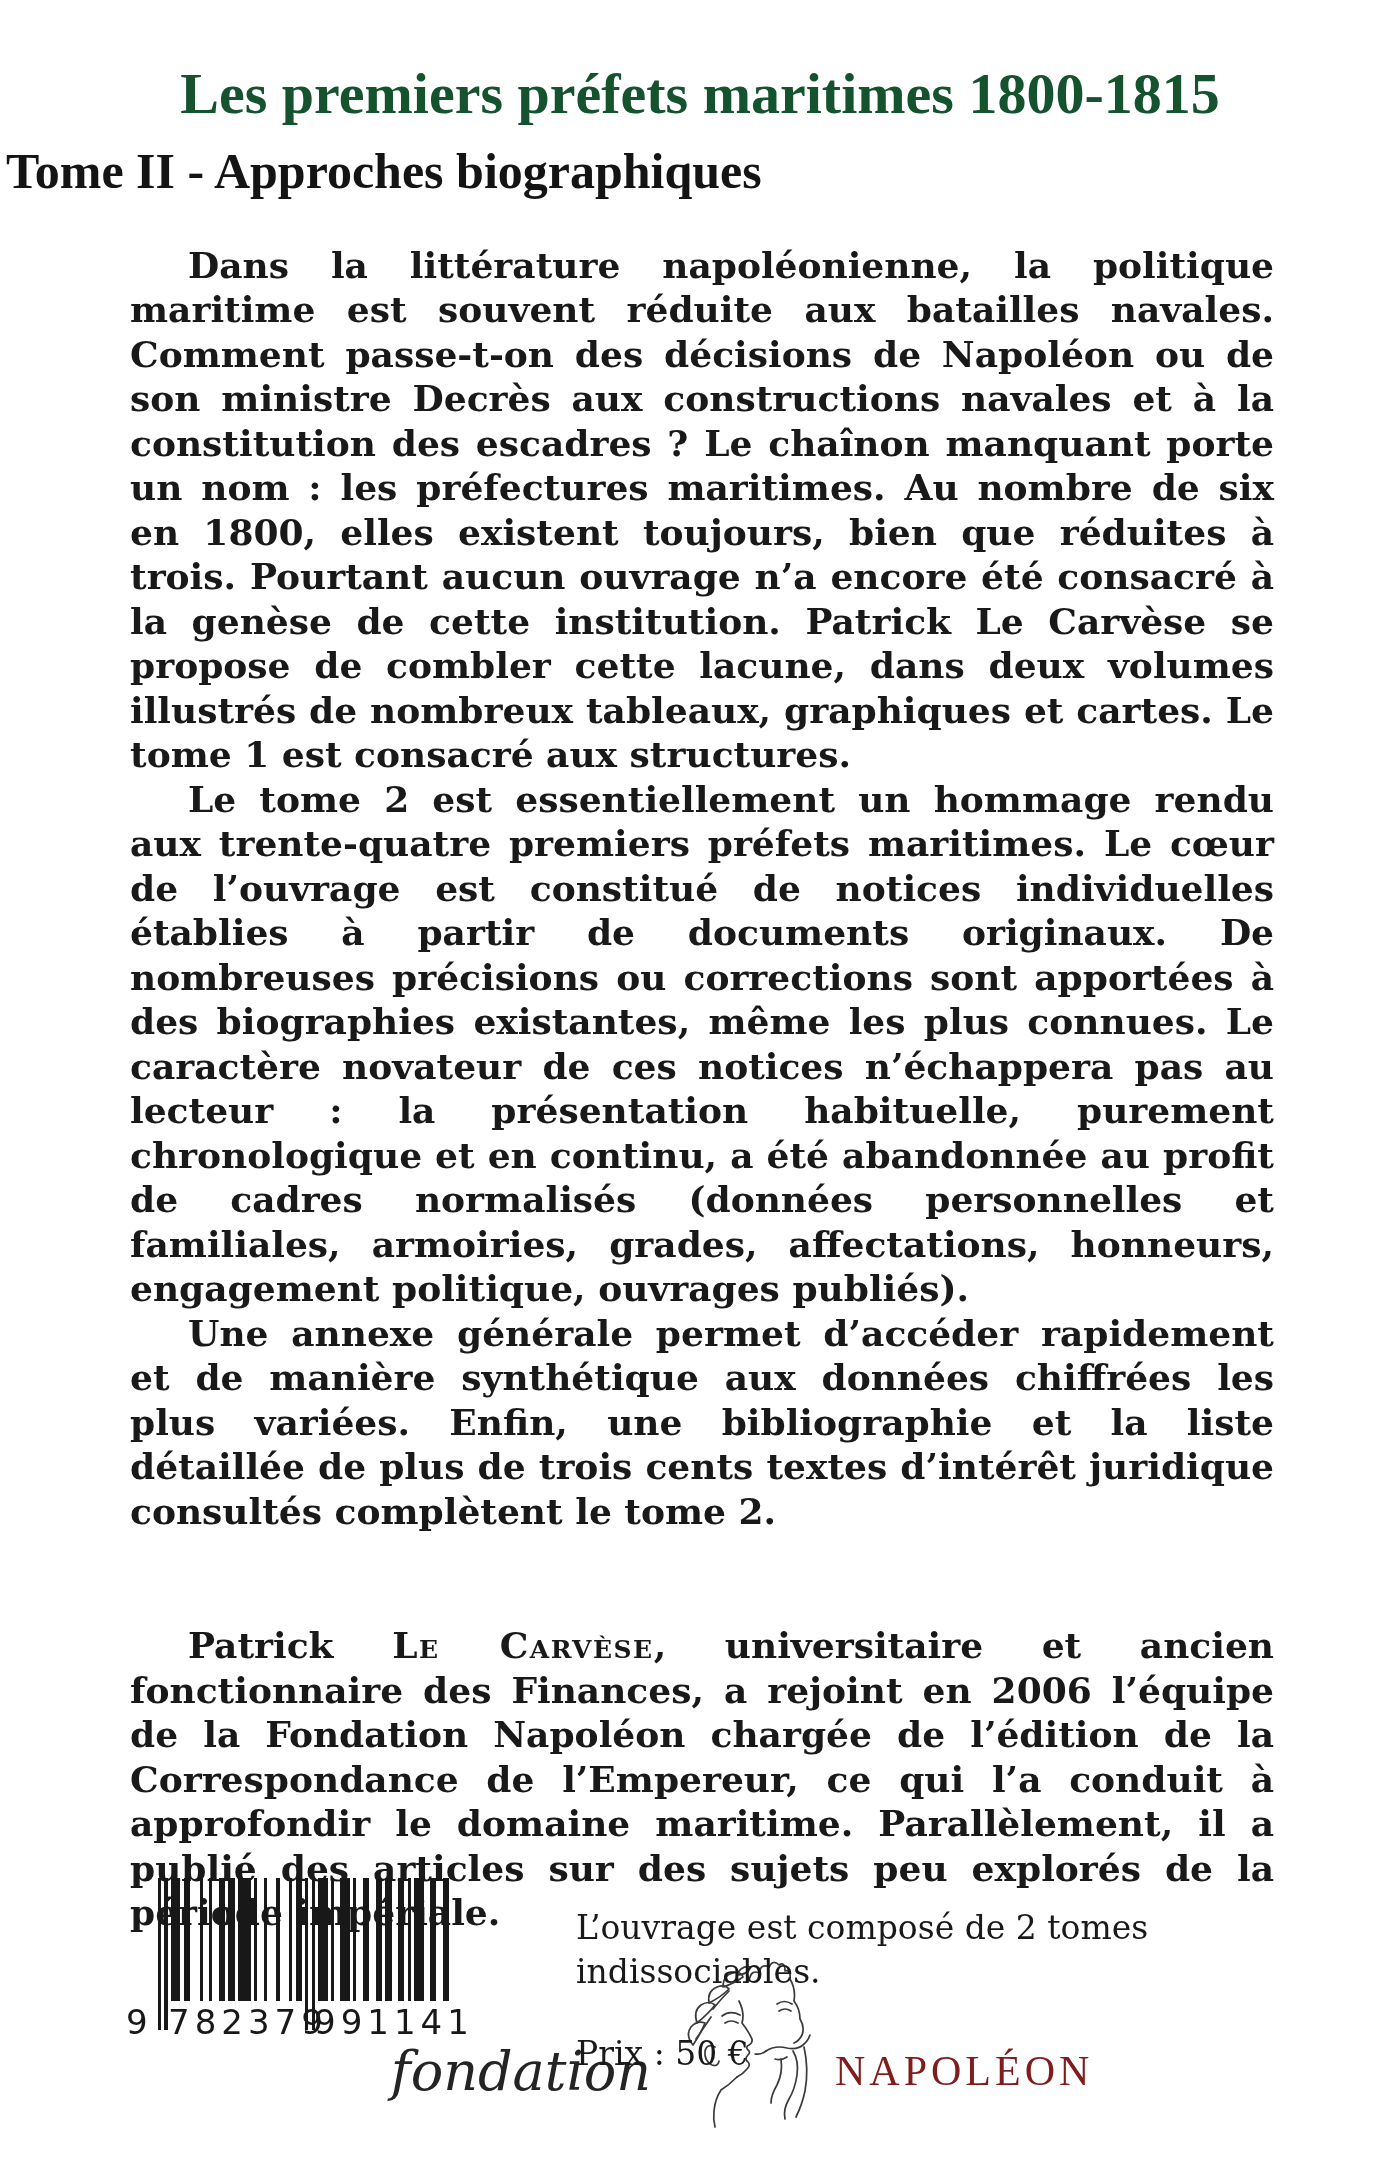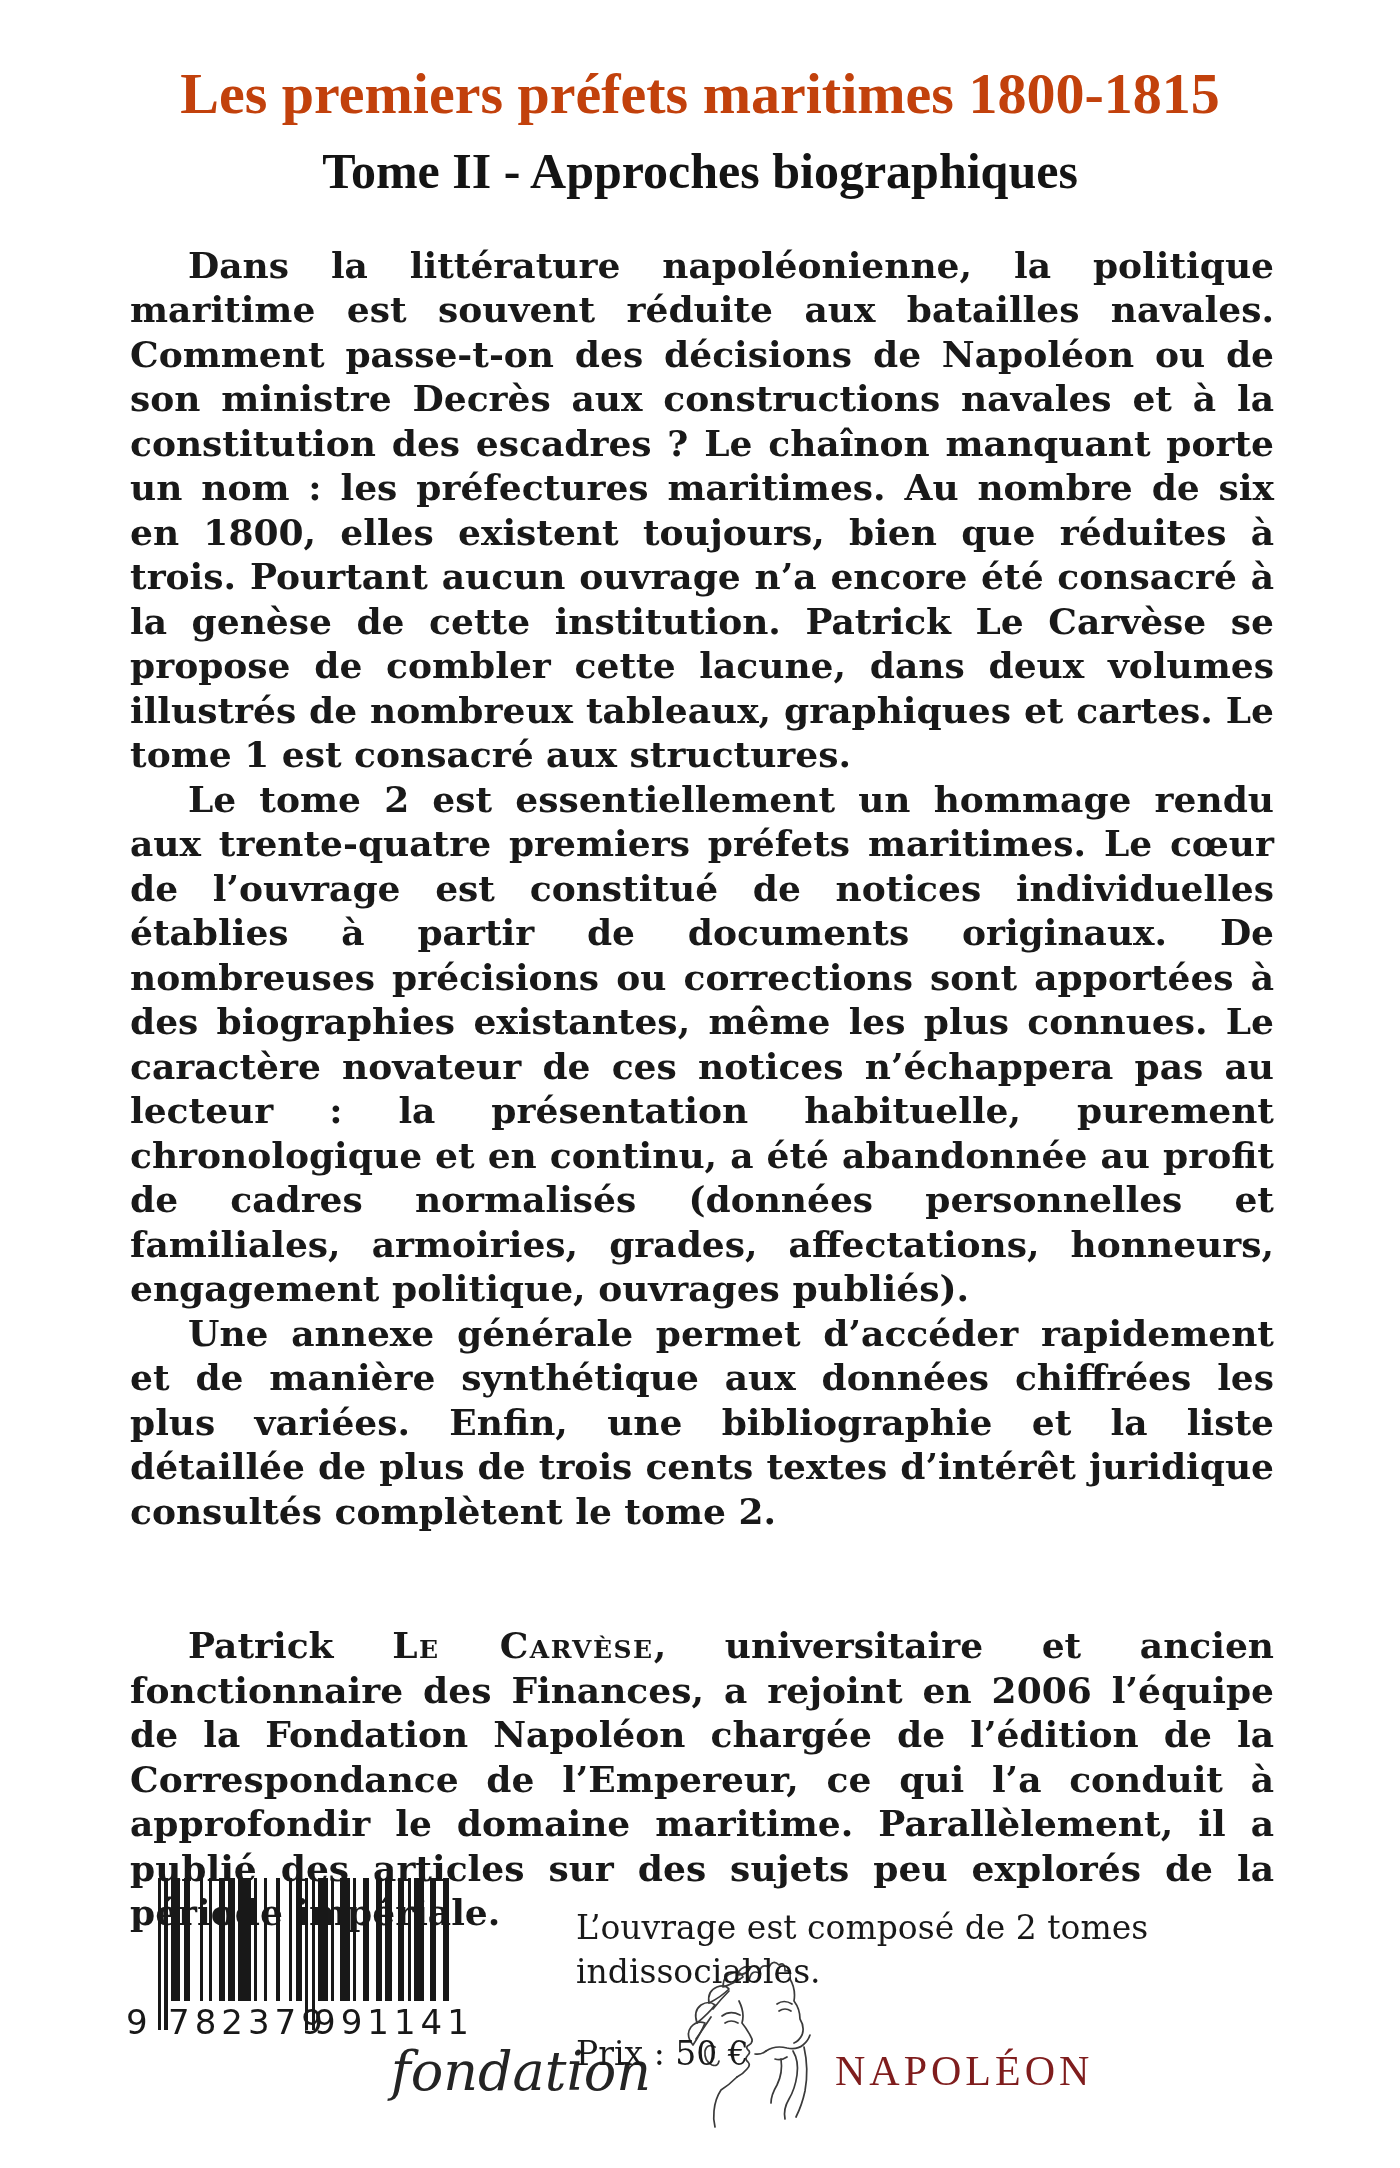--- a/index.html
+++ b/index.html
@@ -11,30 +11,31 @@
     overflow:hidden;
     font-family:"DejaVu Serif", serif;
   }
   .title{
     margin:0;padding-top:62px;
     text-align:center;
     font-family:"Liberation Serif", serif;
     font-weight:700;
     font-size:58px;
     line-height:1.1;
-    color:#c2410c;
+    color:#14532d;
   }
   .subtitle{
     margin:18px 0 0;
-    text-align:center;
+    text-align:left;
     font-family:"Liberation Serif", serif;
     font-weight:700;
     font-size:50px;
     line-height:1.1;
     color:#141414;
+    padding-left:6px;
   }
   .body-text{
     margin:44px 126px 0 130px;
     font-size:36px;
     line-height:44.5px;
     text-align:justify;
     color:#191919;
   }
   .para{margin:0;text-indent:58px;font-weight:bold;}
   .para.author{margin-top:90px;}

